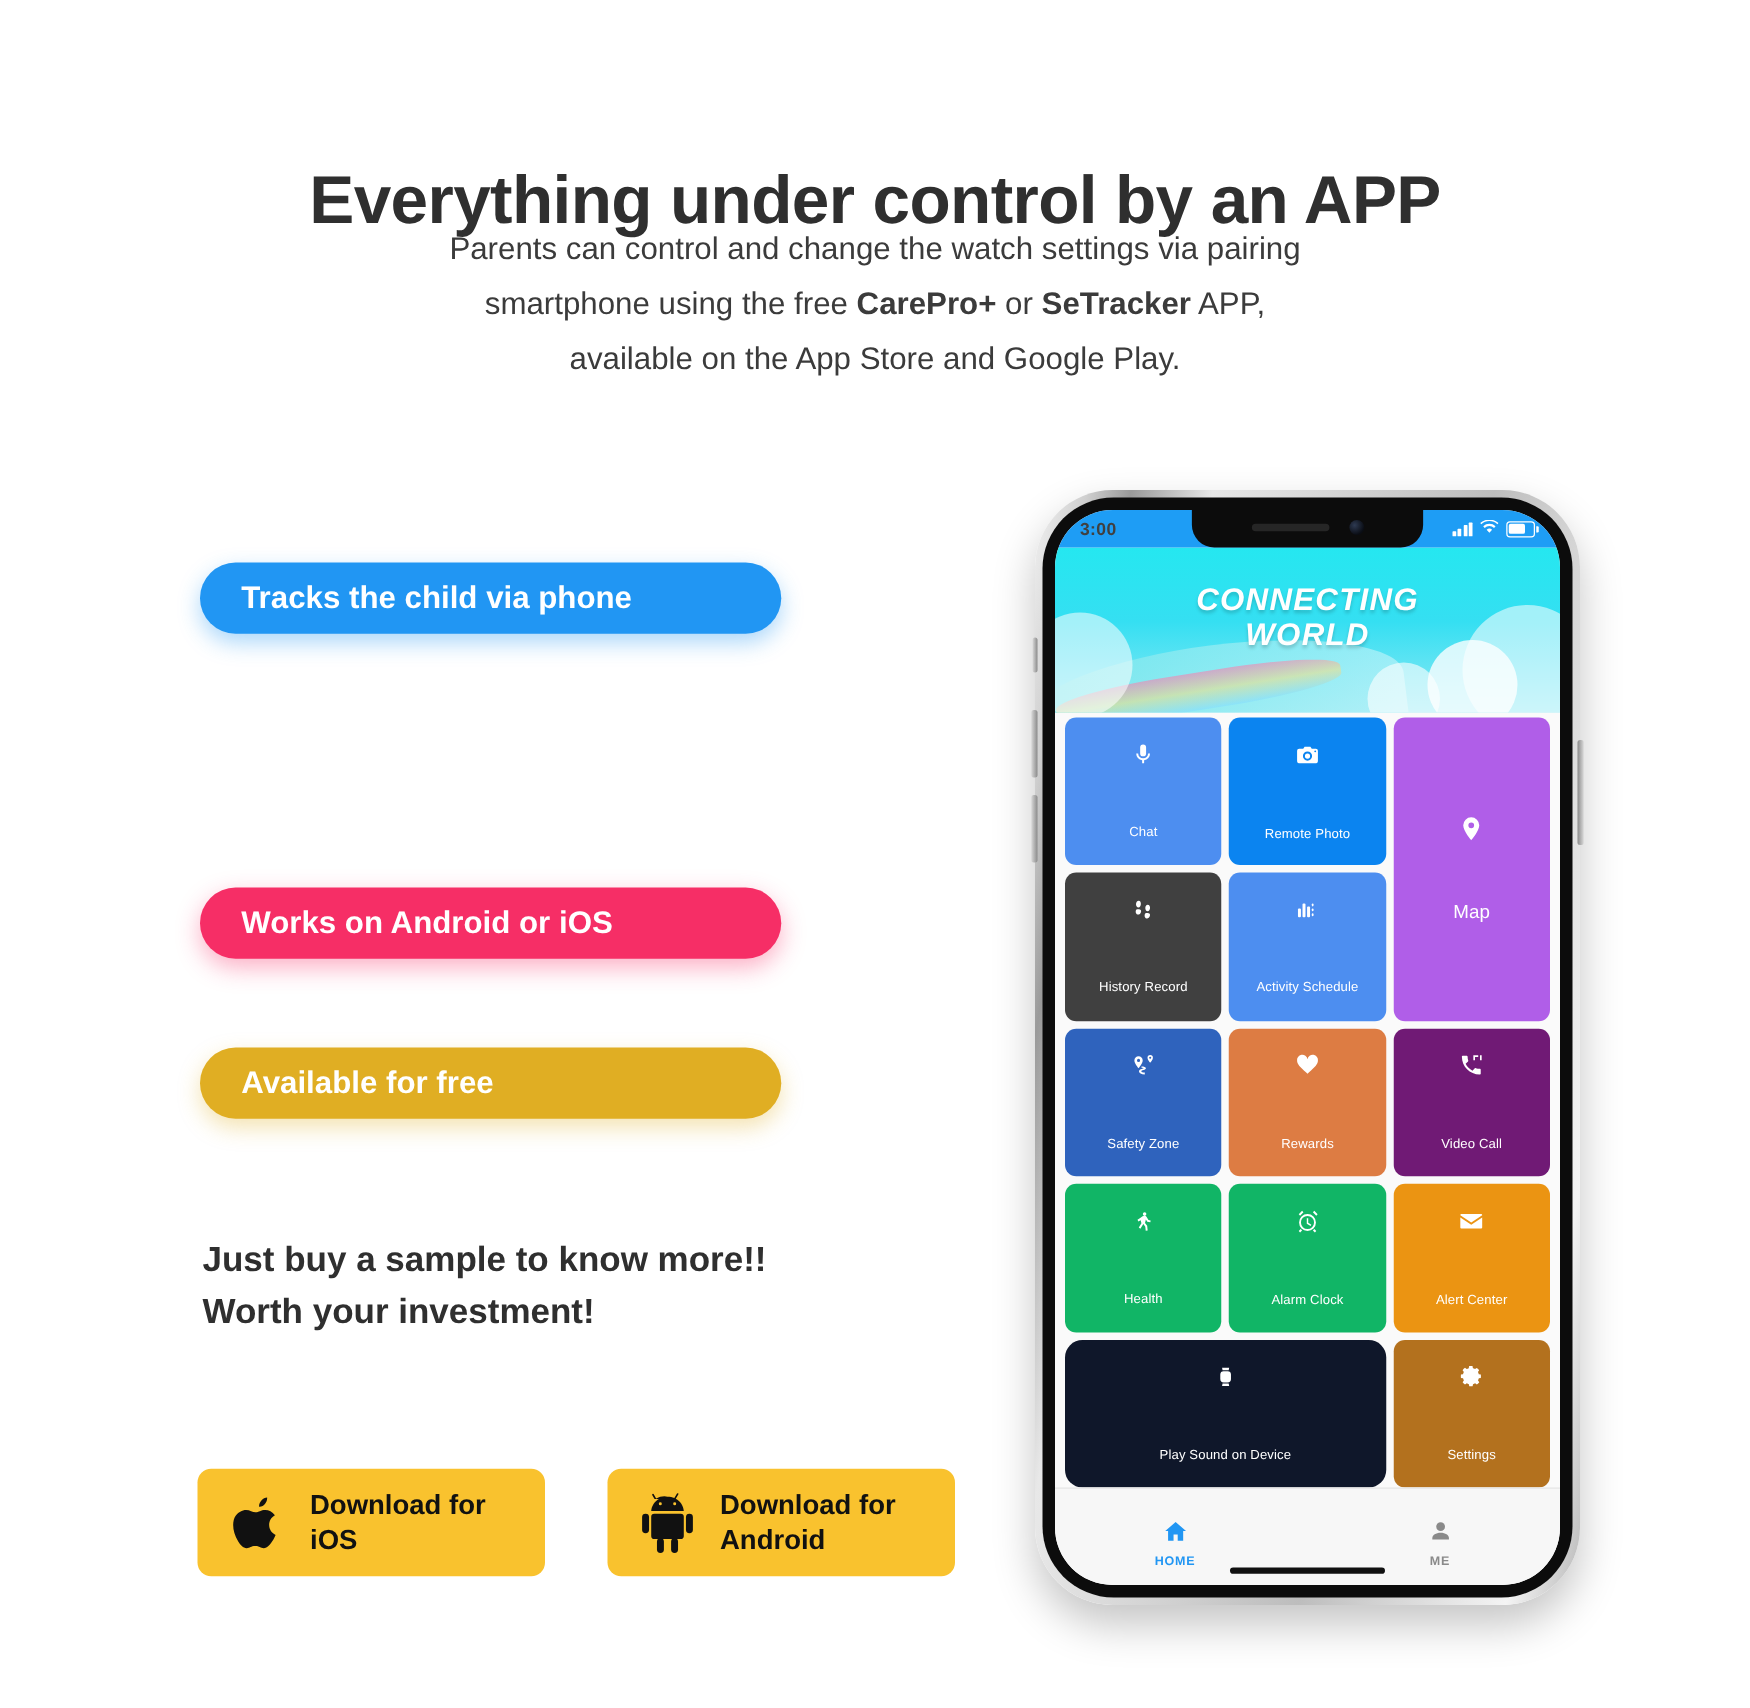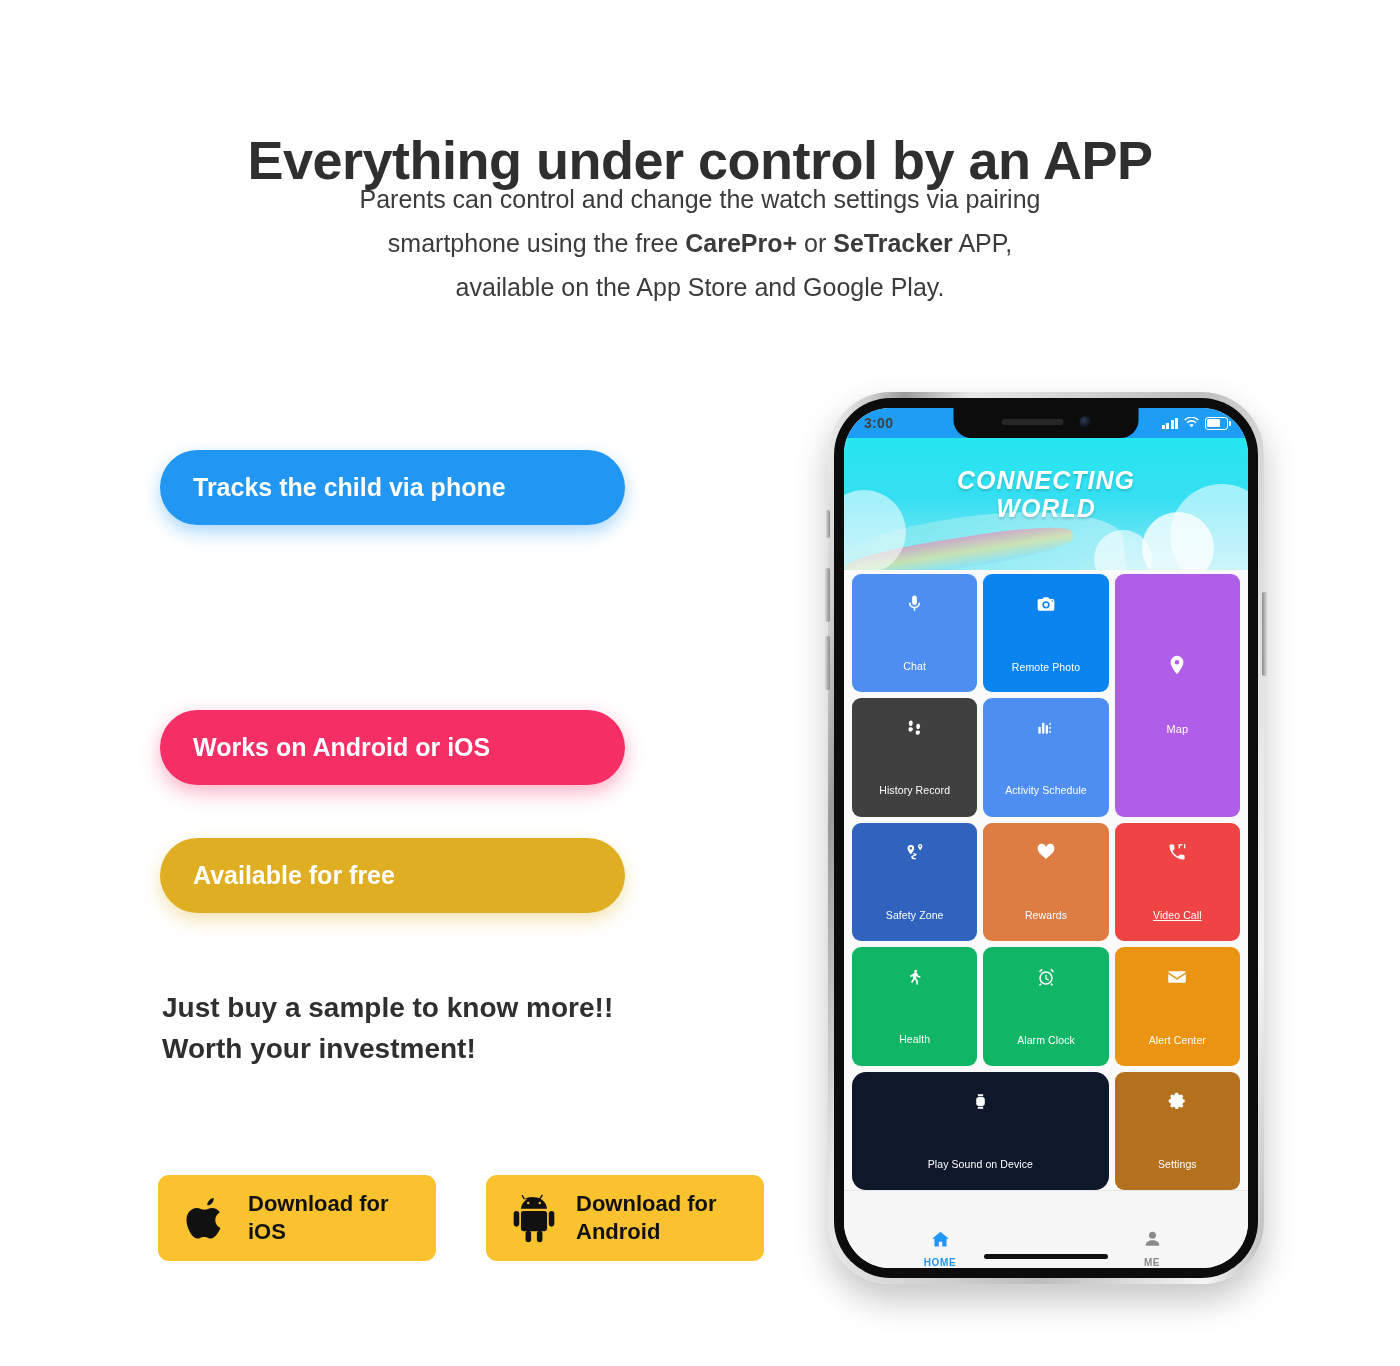--- a/index.html
+++ b/index.html
@@ -17,21 +17,21 @@
     line-height:1.1;
   }
   .subcopy{
     position:absolute;top:178px;left:0;width:1400px;text-align:center;
     font-size:25px;color:#3b3b3b;line-height:1.75;font-weight:400;
   }
   .subcopy b{font-weight:bold;}
 
   
   .pill{
-    position:absolute;left:160px;width:465px;height:75px;
+    position:absolute;left:160px;width:465px;height:57px;
     border-radius:40px;display:flex;align-items:center;
     box-sizing:border-box;padding-left:33px;
     color:#ffffff;font-size:25px;font-weight:bold;
   }
   .pill.blue{top:450px;background:#2196f3;
     box-shadow:0 7px 18px rgba(33,150,243,.38);}
   .pill.pink{top:710px;background:#f62e66;
     box-shadow:0 7px 20px rgba(246,46,102,.38);}
   .pill.gold{top:838px;background:#e0ae23;
     box-shadow:0 7px 18px rgba(224,174,35,.35);}
@@ -133,27 +133,27 @@
   }
   .tile{
     border-radius:9px;position:relative;display:flex;flex-direction:column;
     align-items:center;justify-content:center;color:#fff;
     text-align:center;padding:4px;box-sizing:border-box;gap:44px;
   }
   .tile .ic{display:flex;align-items:center;justify-content:center;margin-bottom:3px;}
   .tile .tl{font-size:10.5px;line-height:1.18;font-weight:400;letter-spacing:.1px;}
   .tile.wide2{grid-column:span 2;}
   .tile.tall2{grid-row:span 2;}
-  .tile.tall2 .tl{font-size:11px;}
+  .tile.tall2 .tl{font-size:15px;}
   .tile.tall2 .ic svg{width:22px;height:22px;}
 
   
   .navbar{
     position:absolute;left:0;right:0;bottom:0;height:78px;background:#f7f7f7;
-    border-top:1px solid #e6e6e6;display:flex;align-items:flex-end;
+    border-top:1px solid #e6e6e6;display:flex;align-items:center;
     padding-top:10px;box-sizing:border-box;gap:20px;
   }
   .navitem{flex:1;display:flex;flex-direction:column;align-items:center;gap:3px;}
   .navitem .nl{font-size:10px;font-weight:bold;letter-spacing:.6px;}
   .navitem.active .nl{color:#2196f3;}
   .navitem .nl.me{color:#8a8a8a;font-weight:bold;}
   .homebar{position:absolute;left:50%;transform:translateX(-50%);bottom:9px;
     width:124px;height:5px;border-radius:3px;background:#111;}
 </style>
 </head>
@@ -335,21 +335,21 @@
 
         <div class="tile" style="background: rgb(221, 124, 67);">
           <span class="ic">
             <svg viewBox="0 0 24 24" width="20" height="20">
                 <path fill="#fff" d="M12 20.5 10.5 19C5.1 14.2 2 11.4 2 8a5 5 0 0 1 10-1.6A5 5 0 0 1 22 8c0 3.4-3.1 6.2-8.5 11l-1.5 1.5z"></path>
               </svg>
           </span>
           <span class="tl">Rewards</span>
         </div>
 
-        <div class="tile" style="background: #ef4444; text-decoration: underline;">
+        <div class="tile" style="background: #701a75;">
           <span class="ic">
             <svg viewBox="0 0 24 24" width="20" height="20">
                 <g fill="#fff">
                   <path d="M6.6 10.8c1.5 2.9 3.7 5.1 6.6 6.6l2.2-2.2c.3-.3.7-.4 1-.2 1.2.4 2.4.6 3.7.6.6 0 1 .4 1 1v3.5c0 .6-.4 1-1 1C10.6 21 3 13.4 3 4c0-.6.4-1 1-1h3.5c.6 0 1 .4 1 1 0 1.3.2 2.5.6 3.7.1.3 0 .7-.2 1l-2.3 2.1z"></path>
                   <path d="M14 2.6h4.7v1.6H14zM20.4 2.6h1.6v4.8h-1.6zM14 2.6h1.6v4.8H14z"></path>
                 </g>
               </svg>
           </span>
           <span class="tl">Video Call</span>
         </div>

